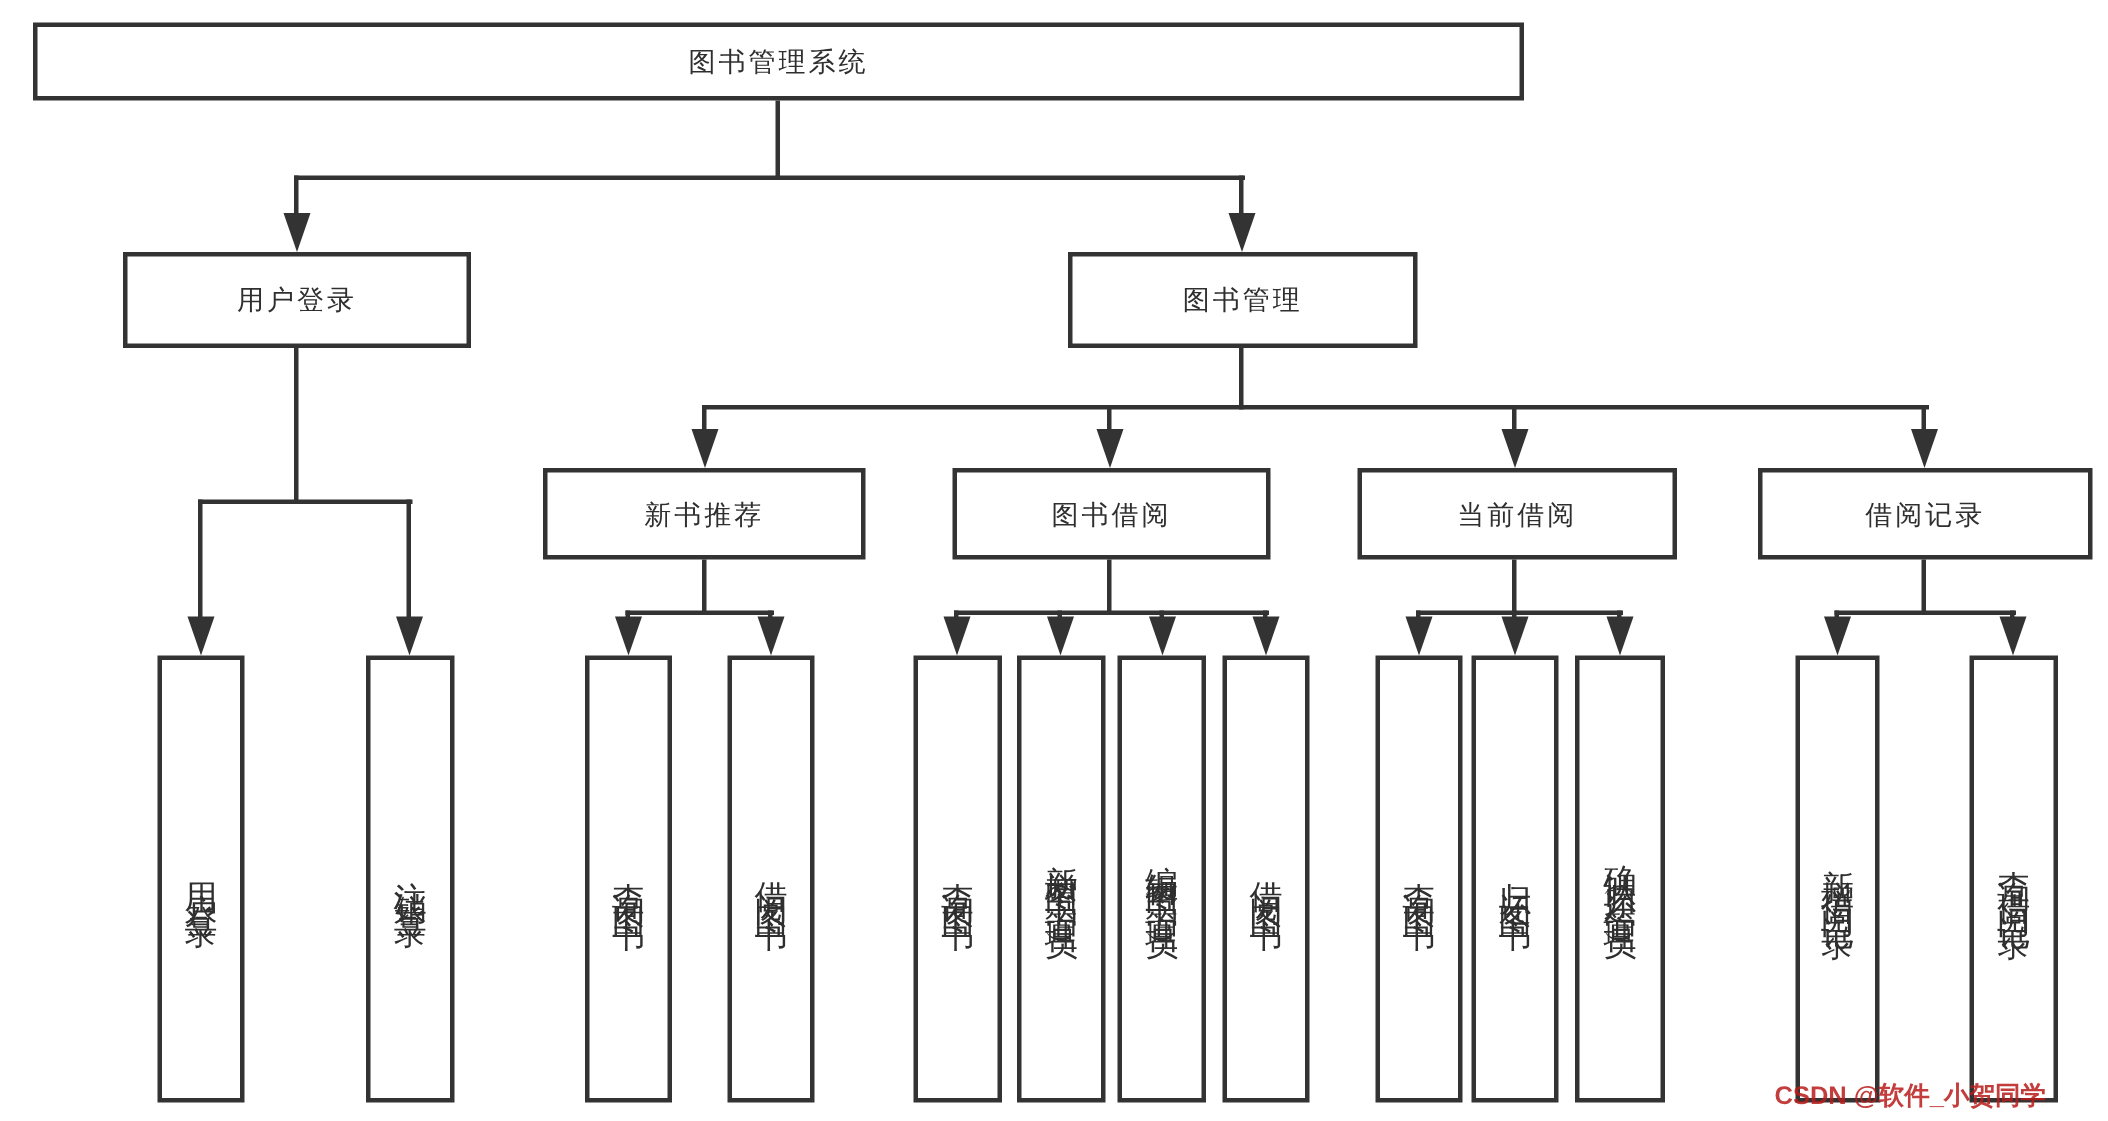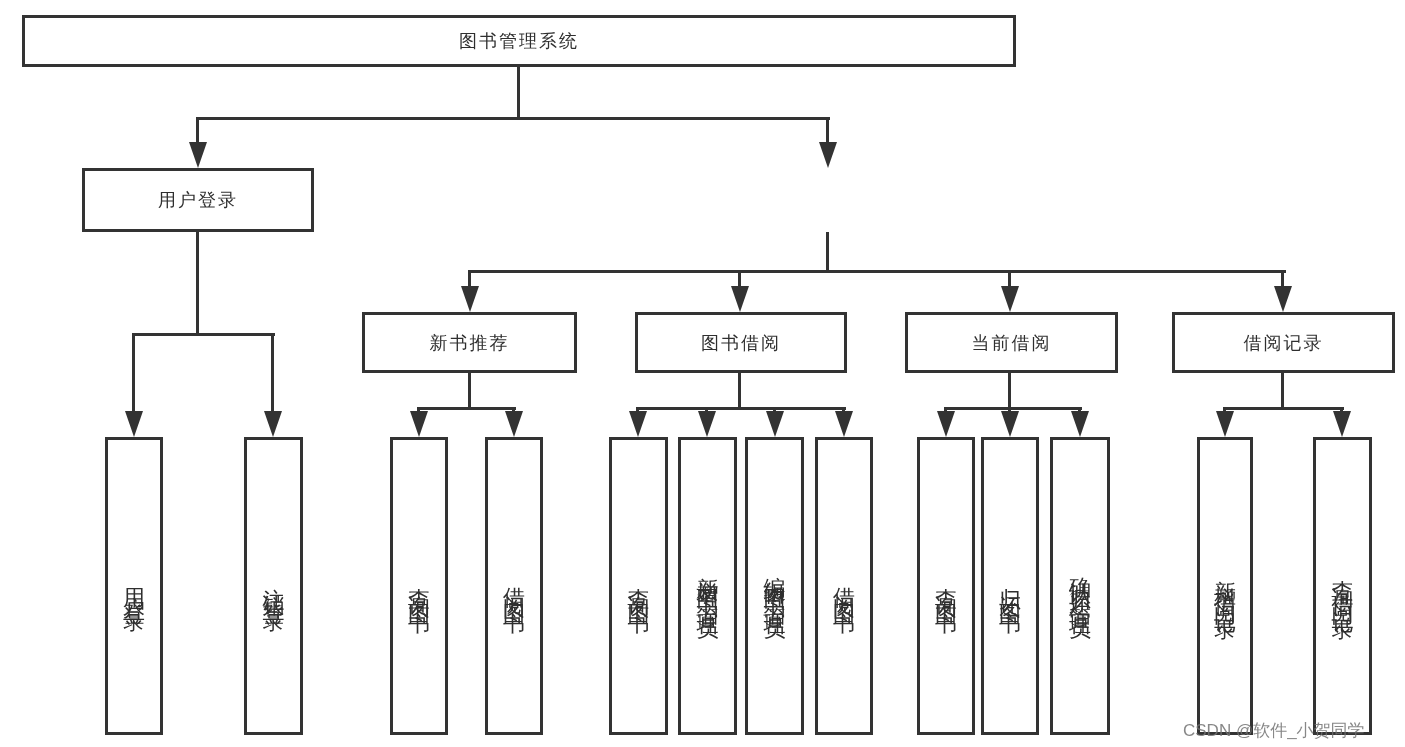--- a/index.html
+++ b/index.html
@@ -59,20 +59,23 @@
 <body>
 
 <div class="stage">
 
   <div class="box" style="left:22px;top:15px;width:994px;height:52px">
     <span class="hlabel">图书管理系统</span>
   </div>
 
   <div class="box" style="left:82px;top:168px;width:232px;height:64px">
     <span class="hlabel">用户登录</span>
+  </div>
+  <div class="box" style="left:712px;top:168px;width:233px;height:64px">
+    <span class="hlabel">图书管理</span>
   </div>
 
   <div class="box" style="left:362px;top:312px;width:215px;height:61px">
     <span class="hlabel">新书推荐</span>
   </div>
   <div class="box" style="left:905px;top:312px;width:213px;height:61px">
     <span class="hlabel">当前借阅</span>
   </div>
   <div class="box" style="left:635px;top:312px;width:212px;height:61px">
     <span class="hlabel">图书借阅</span>
@@ -173,14 +176,14 @@
   <div class="vl" style="left:1078px;top:407px;height:8px"></div>
   <div class="ah" style="left:1071px;top:411px"></div>
 
   <div class="vl" style="left:1281px;top:373px;height:36px"></div>
   <div class="hl" style="left:1223px;top:407px;width:121px"></div>
   <div class="vl" style="left:1223px;top:407px;height:8px"></div>
   <div class="ah" style="left:1216px;top:411px"></div>
   <div class="vl" style="left:1340px;top:407px;height:8px"></div>
   <div class="ah" style="left:1333px;top:411px"></div>
 
-  <div class="watermark" style="color: #737373;">CSDN @软件_小贺同学</div>
+  <div class="watermark" style="color: #b91c1c; font-weight: bold;">CSDN @软件_小贺同学</div>
 </div>
 
 </body></html>

